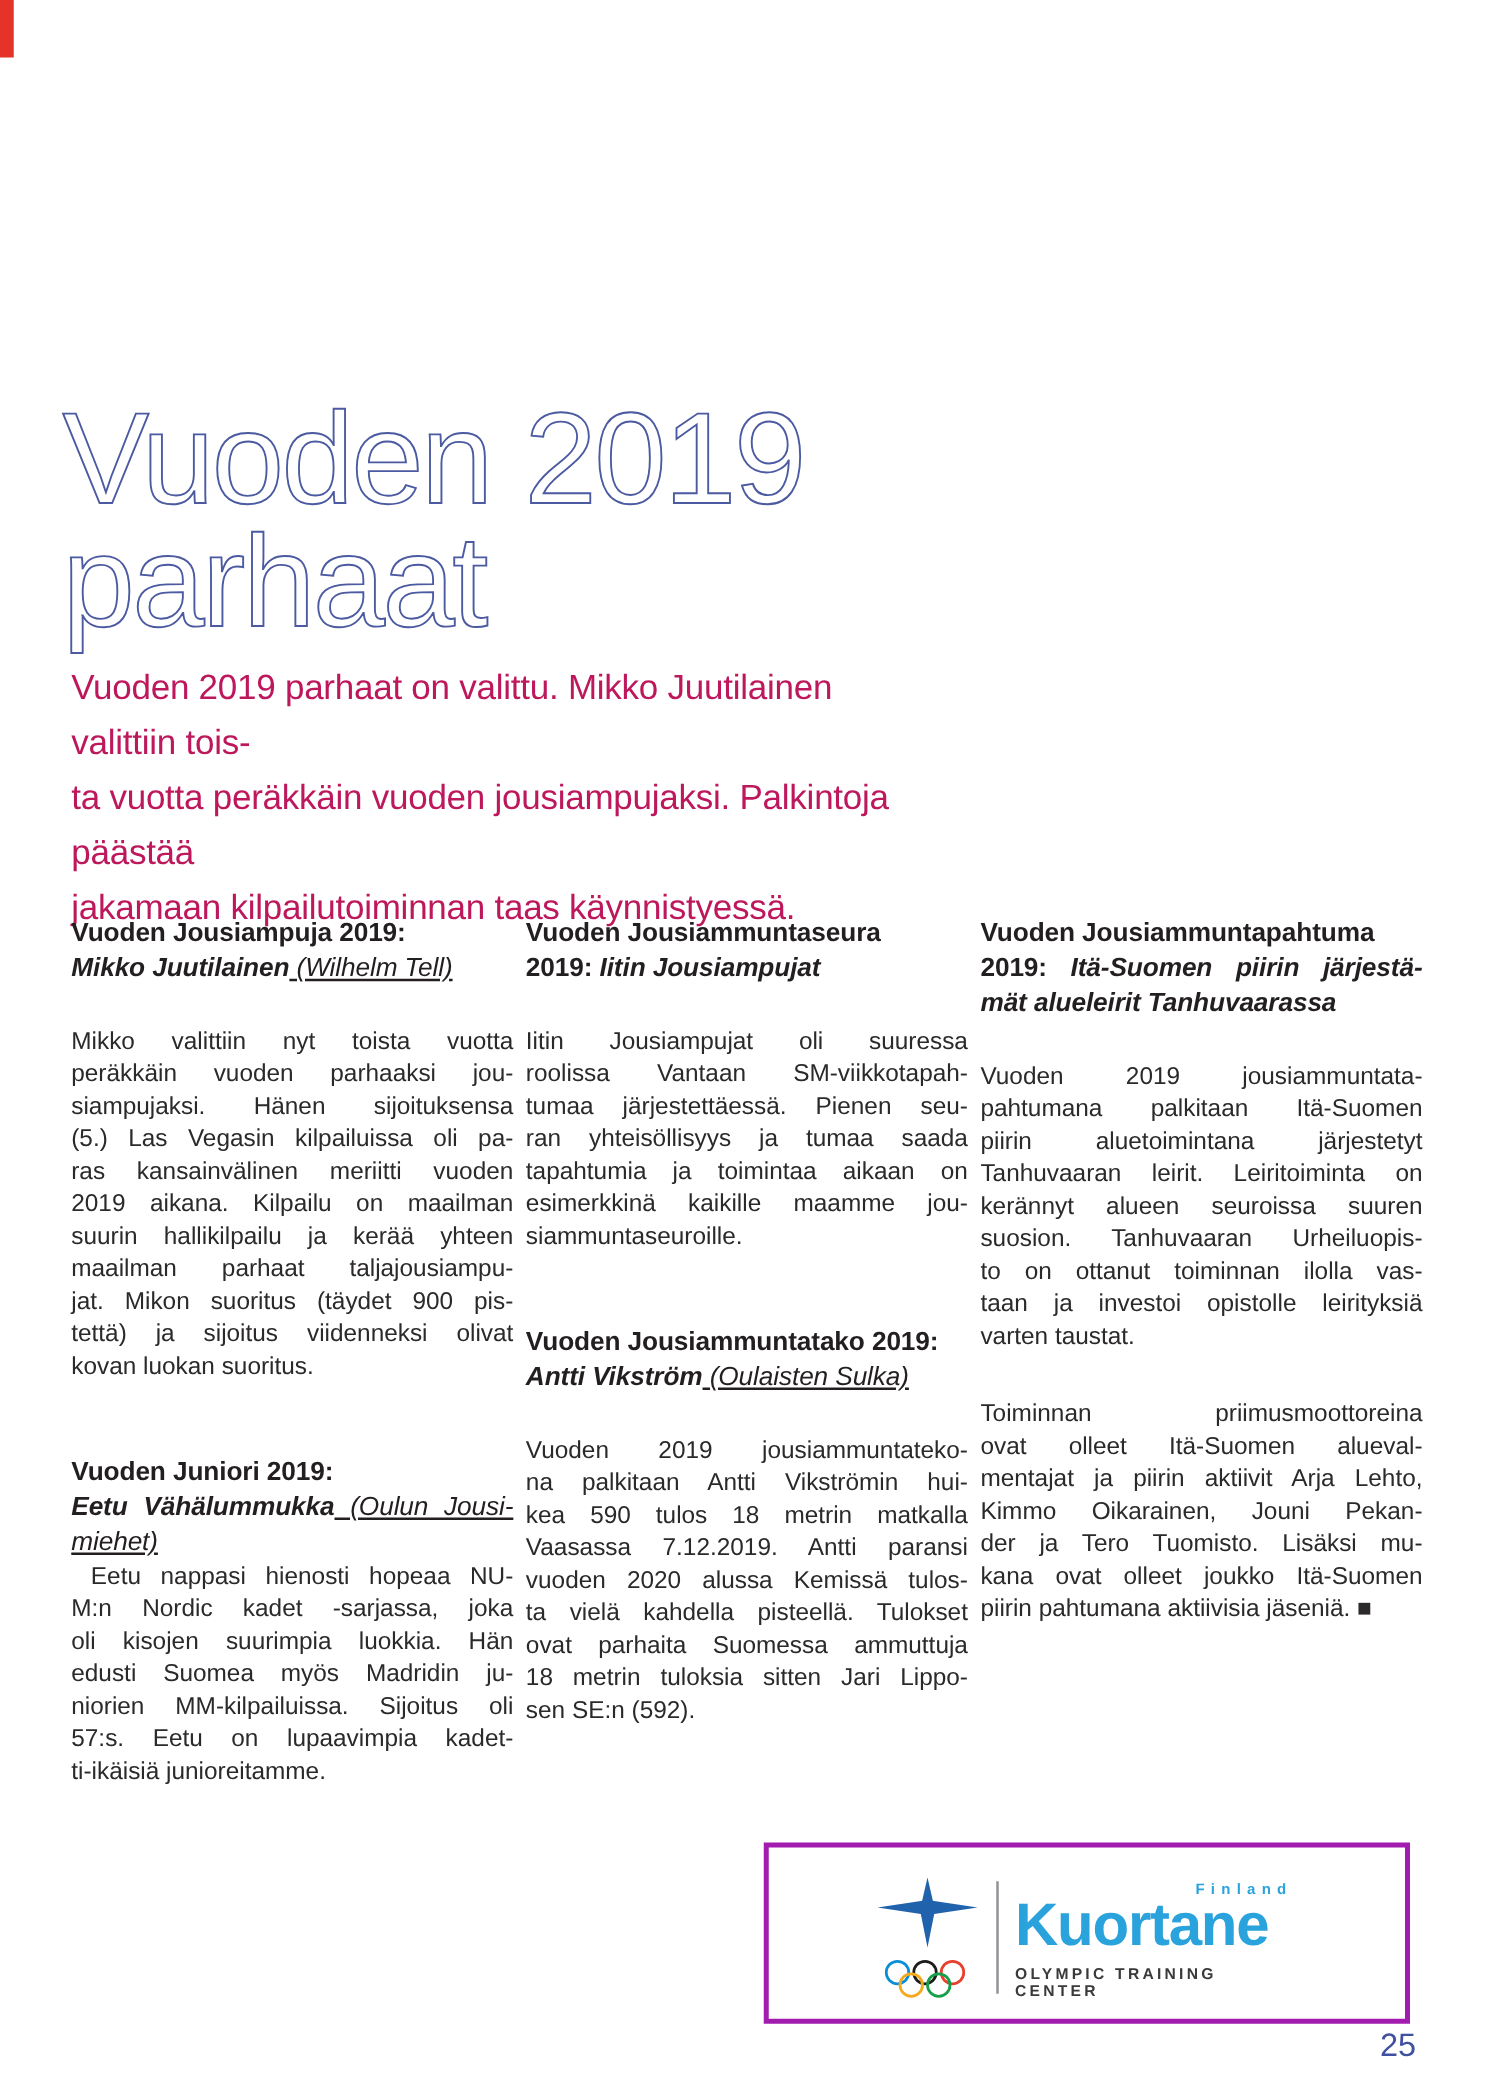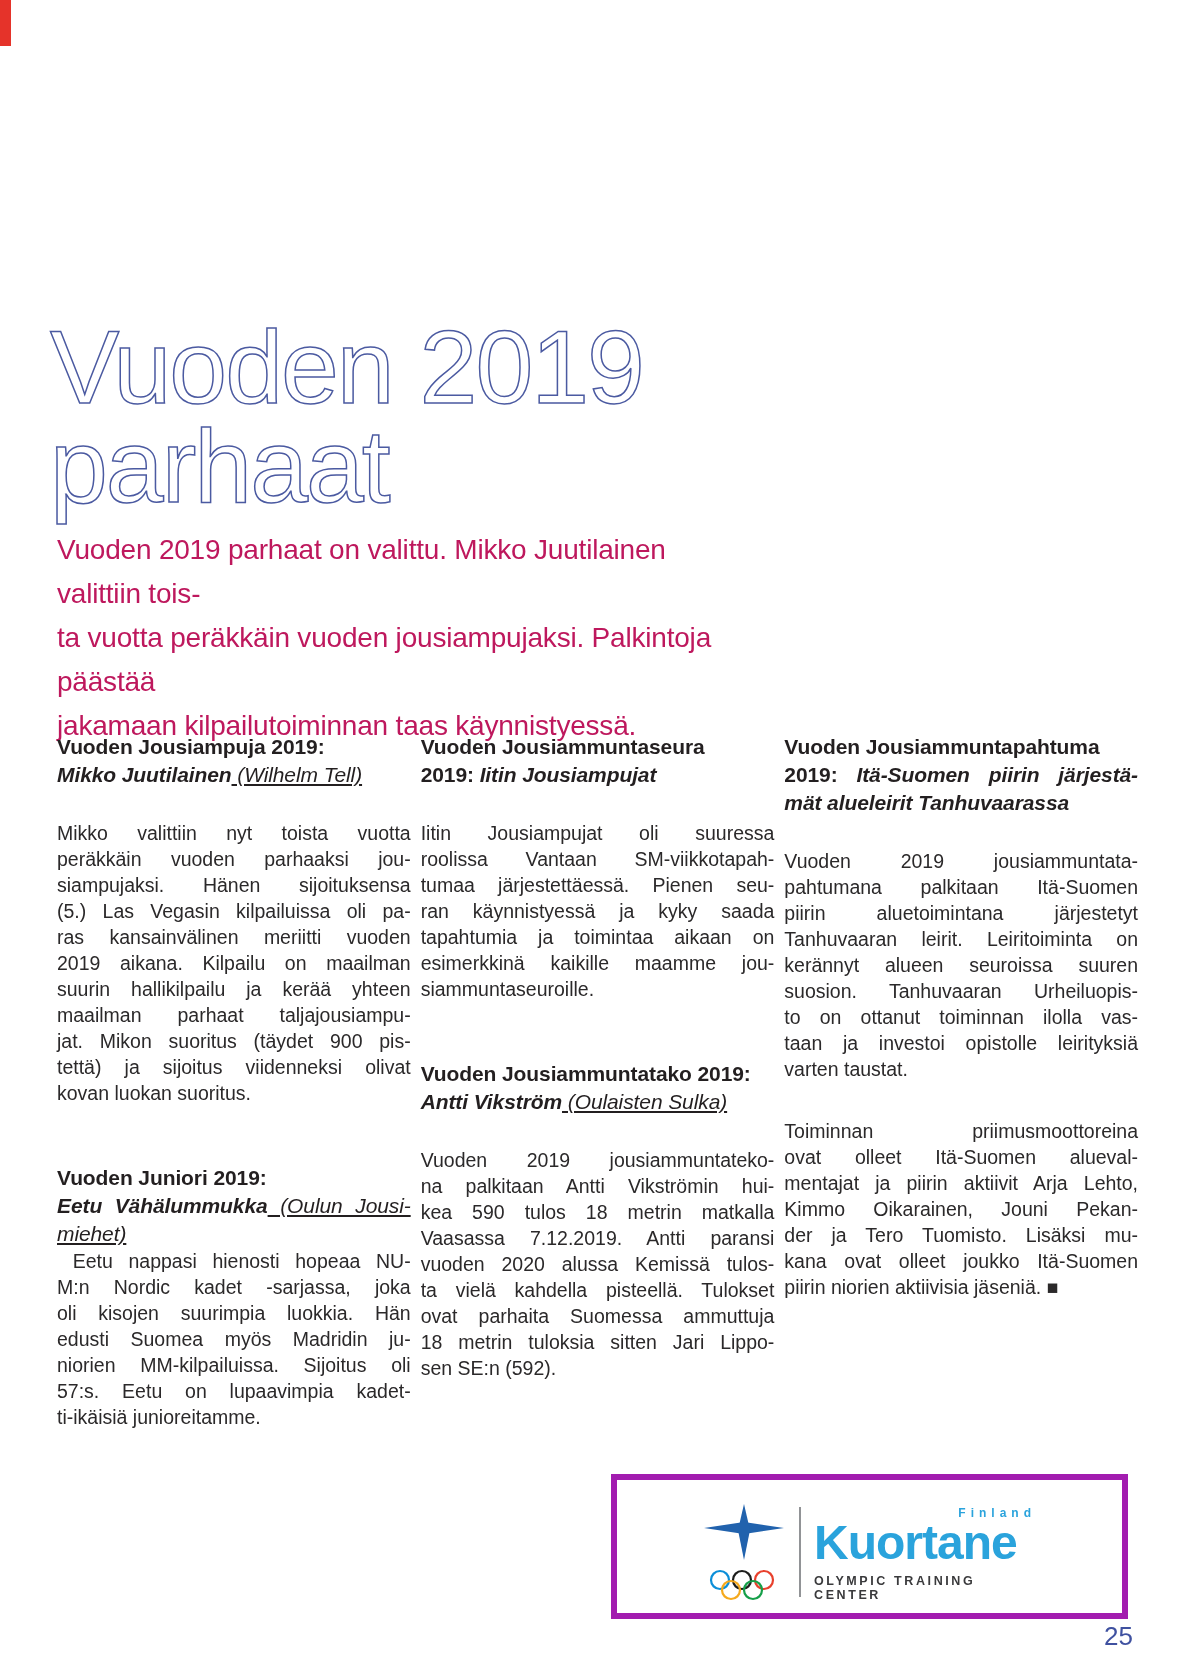--- a/index.html
+++ b/index.html
@@ -33,21 +33,21 @@
   .h-line.just{text-align:justify;text-align-last:justify;}
   .bodypara{margin-top:31px;}
   .bodypara.nogap{margin-top:0;}
   .b-line{
     font-size:19.5px;line-height:26px;color:#2b292a;
     text-align:justify;text-align-last:justify;
   }
   .b-line.last{text-align:justify;text-align-last:left;}
   .logo-box{
     position:absolute;left:611px;top:1474px;width:517px;height:145px;
-    border:6px solid #a21caf;background:#ffffff;box-sizing:border-box;
+    border:4px solid #a21caf;background:#ffffff;box-sizing:border-box;
   }
   .logo-cross{position:absolute;left:85px;top:24px;}
   .logo-rings{position:absolute;left:91px;top:89px;}
   .logo-divider{position:absolute;left:182px;top:27px;width:2px;height:90px;background:#919396;}
   .logo-right{position:absolute;left:197px;top:26px;width:230px;}
   .logo-country{
     font-size:12px;letter-spacing:5px;color:#2aa3dc;font-weight:bold;
     text-align:right;width:222px;
   }
   .logo-name{
@@ -116,21 +116,21 @@
     <div class="col" data-col="1">
       <div class="section">
         <div class="heading">
           <div class="h-line"><span class="seg-b">Vuoden Jousiammuntaseura</span></div>
           <div class="h-line"><span class="seg-b">2019: </span><span class="seg-bi">Iitin Jousiampujat</span></div>
         </div>
         <div class="bodypara">
           <div class="b-line">Iitin Jousiampujat oli suuressa</div>
           <div class="b-line">roolissa Vantaan SM-viikkotapah-</div>
           <div class="b-line">tumaa järjestettäessä. Pienen seu-</div>
-          <div class="b-line">ran käynnistyessä ja kyky saada</div>
+          <div class="b-line">ran yhteisöllisyys ja tumaa saada</div>
           <div class="b-line">tapahtumia ja toimintaa aikaan on</div>
           <div class="b-line">esimerkkinä kaikille maamme jou-</div>
           <div class="b-line last">siammuntaseuroille.</div>
         </div>
       </div>
       <div class="section">
         <div class="heading">
           <div class="h-line"><span class="seg-b">Vuoden Jousiammuntatako 2019:</span></div>
           <div class="h-line"><span class="seg-bi">Antti Vikström</span><span class="seg-i"> (Oulaisten Sulka)</span></div>
         </div>
@@ -167,21 +167,21 @@
         </div>
       </div>
       <div class="section">
         <div class="bodypara nogap">
           <div class="b-line">Toiminnan priimusmoottoreina</div>
           <div class="b-line">ovat olleet Itä-Suomen alueval-</div>
           <div class="b-line">mentajat ja piirin aktiivit Arja Lehto,</div>
           <div class="b-line">Kimmo Oikarainen, Jouni Pekan-</div>
           <div class="b-line">der ja Tero Tuomisto. Lisäksi mu-</div>
           <div class="b-line">kana ovat olleet joukko Itä-Suomen</div>
-          <div class="b-line last">piirin niorien aktiivisia jäseniä. ■</div>
+          <div class="b-line last">piirin pahtumana aktiivisia jäseniä. ■</div>
         </div>
       </div>
     </div>
   </div>
 
 <div class="logo-box">
   <svg class="logo-cross" width="84" height="58" viewBox="0 0 84 58">
     <polygon points="2,24 42,18 82,24 42,30" fill="#2162ad"></polygon>
     <polygon points="42,0 48,26 42,56 36,26" fill="#2162ad"></polygon>
   </svg>

